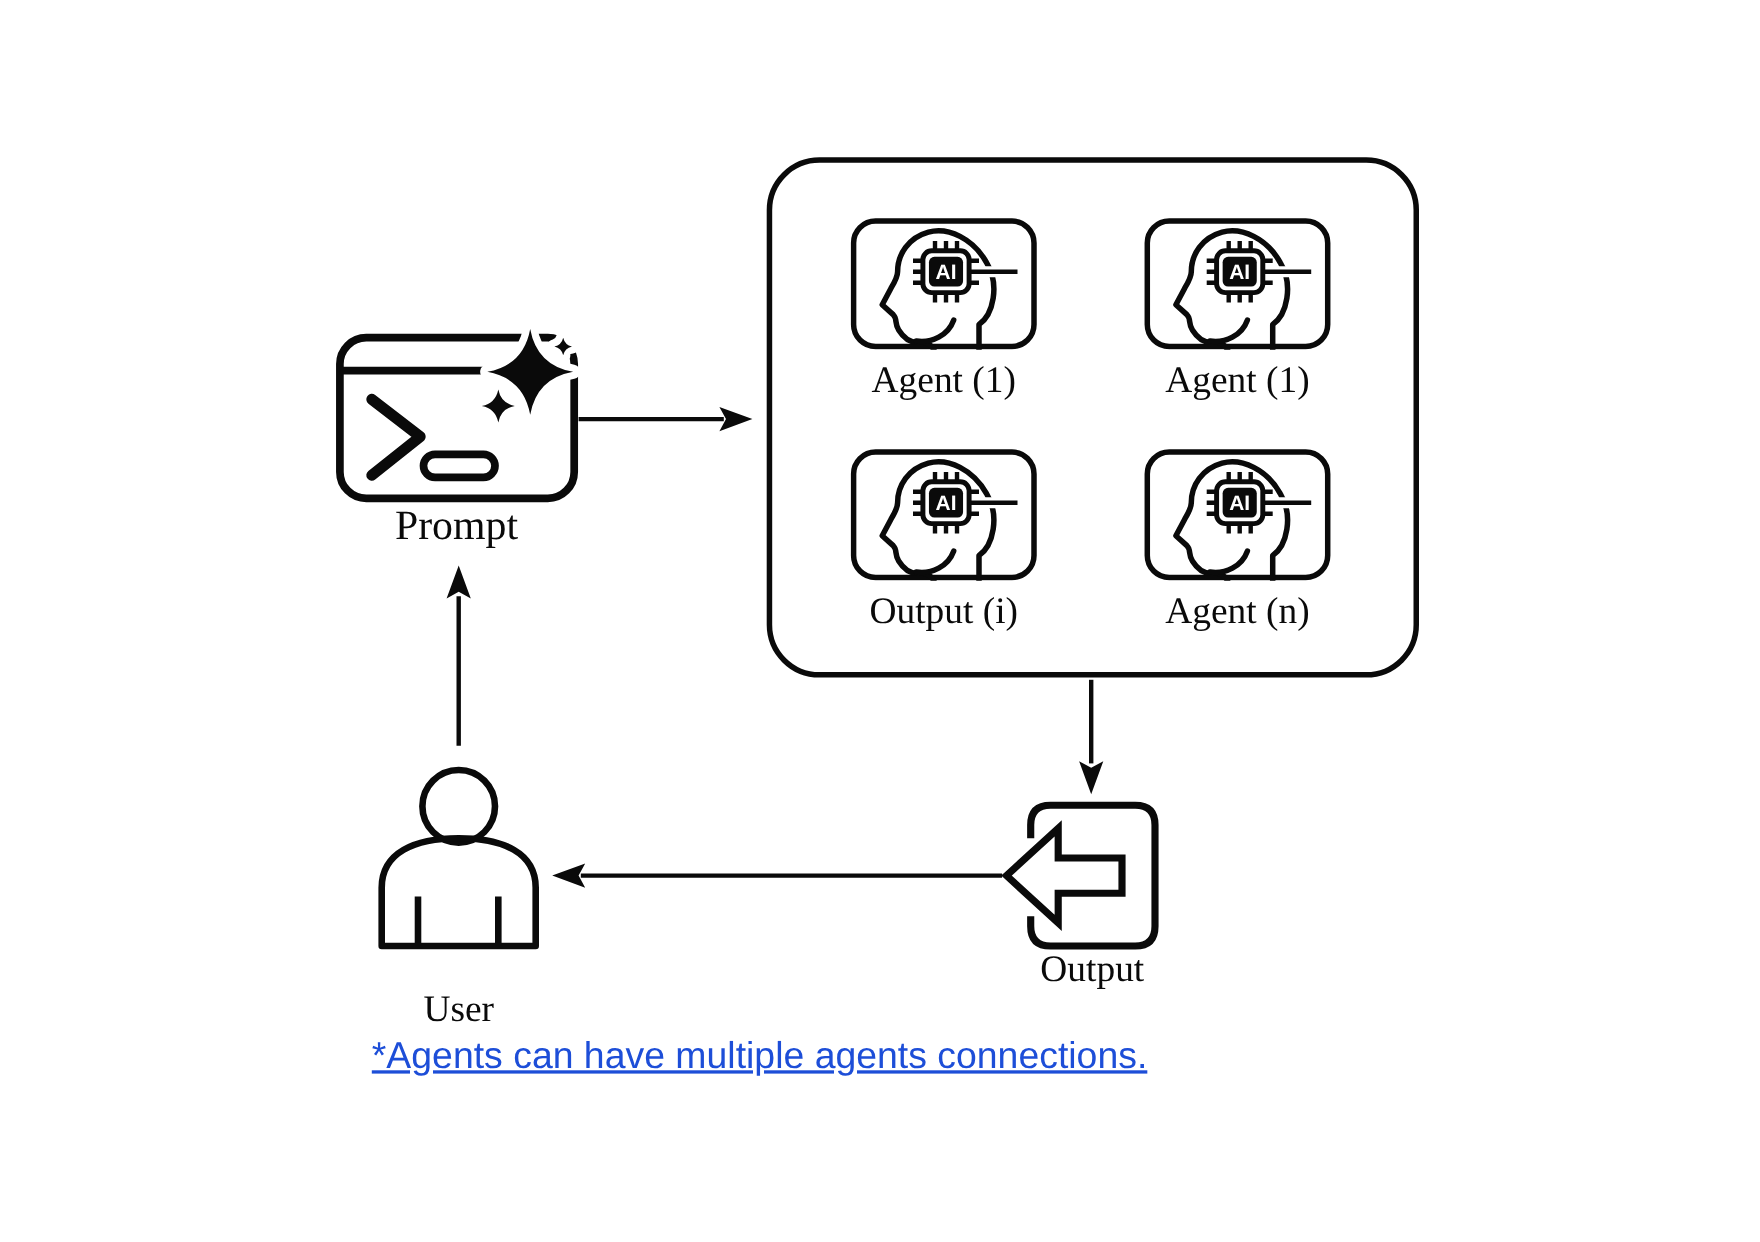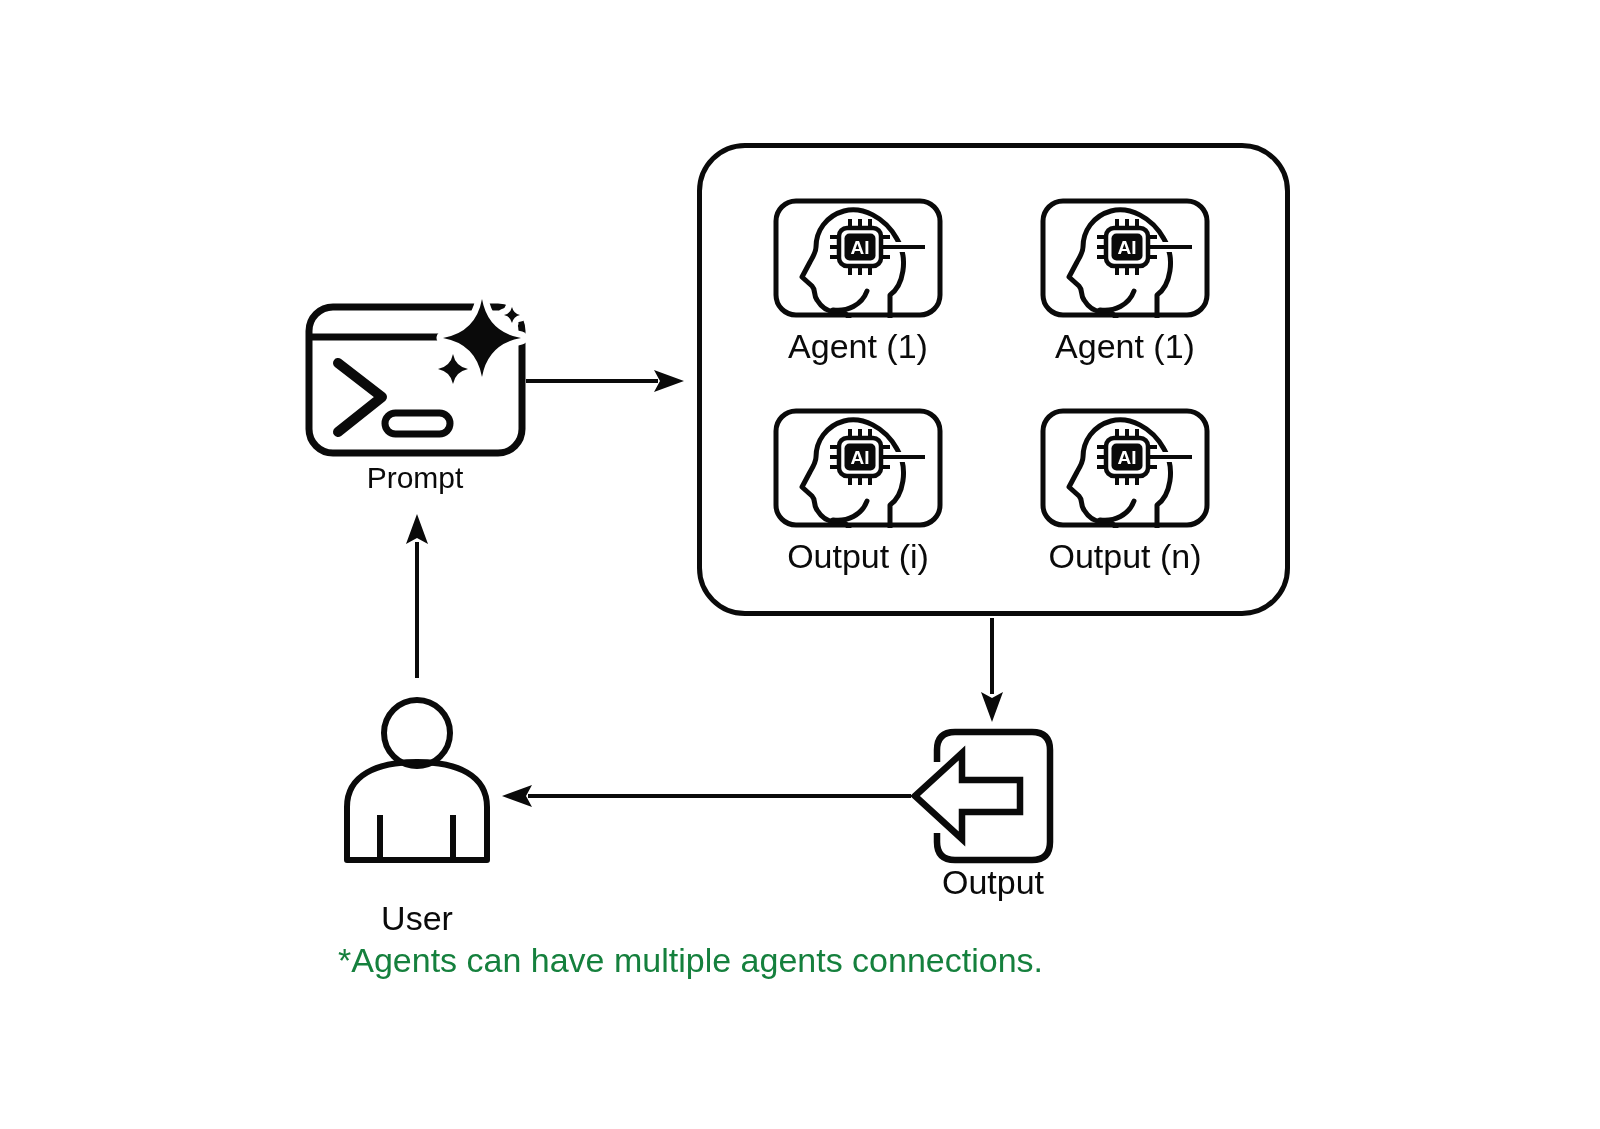--- a/index.html
+++ b/index.html
@@ -11,25 +11,25 @@
   svg{display:block;}
   .overlay{position:absolute;left:0;top:0;z-index:1;pointer-events:none;}
   .node{z-index:2;}
   .edge-line{stroke:#0a0a0a;stroke-width:4;fill:none;}
   .edge-head{fill:#0a0a0a;stroke:none;}
   .big-box{
     position:absolute;left:697px;top:143px;width:593px;height:473px;
     border:5px solid #0a0a0a;border-radius:48px;box-sizing:border-box;z-index:2;background:transparent;
   }
   .node-label{
-    position:absolute;text-align:center;font-size:34px;line-height:36px;color:#0a0a0a;z-index:3;white-space:nowrap;
+    position:absolute;text-align:center;font-size:34px;line-height:36px;color:#0a0a0a;z-index:3;white-space:nowrap;font-family:Liberation Serif, serif;
   }
-  .prompt-label{font-size:30px;line-height:40px;}
+  .prompt-label{font-size:38px;line-height:40px;}
   .footnote{
-    position:absolute;left:338px;top:940px;font-size:34px;line-height:40px;color:#15803d;z-index:3;white-space:nowrap;
+    position:absolute;left:338px;top:940px;font-size:34px;line-height:40px;color:#1d4ed8;z-index:3;white-space:nowrap;text-decoration:underline;
   }
   .stroke{stroke:#0a0a0a;fill:none;}
   .halo{stroke:#ffffff;fill:#ffffff;}
 </style>
 </head>
 <body>
 
 <div class="canvas">
 
   <svg width="0" height="0" style="position:absolute">
@@ -114,21 +114,21 @@
         <use href="#agent-icon"></use>
       </svg>
   </div>
   <div class="node-label" style="left:773px;top:538px;width:170px;">Output (i)</div>
 
   <div class="abs node" style="left:1040px;top:408px;">
     <svg width="170" height="120">
         <use href="#agent-icon"></use>
       </svg>
   </div>
-  <div class="node-label" style="left:1040px;top:538px;width:170px;">Output (n)</div>
+  <div class="node-label" style="left:1040px;top:538px;width:170px;">Agent (n)</div>
 
   <div class="abs node" style="left:900px;top:725px;width:160px;height:140px;">
     <svg width="160" height="140" viewBox="0 0 160 140">
       <path class="stroke" stroke-width="6.5" d="M37 37 V25 Q37 7 55 7 H132 Q150 7 150 25 V117 Q150 135 132 135 H55 Q37 135 37 117 V108"></path>
       <path d="M15 71 L62 28 V55 H120 V87 H62 V114 Z" fill="#ffffff" stroke="#0a0a0a" stroke-width="6.5" stroke-linejoin="miter"></path>
     </svg>
   </div>
   <div class="node-label" style="left:913px;top:864px;width:160px;">Output</div>
 
   <div class="abs node" style="left:335px;top:675px;width:165px;height:190px;">

